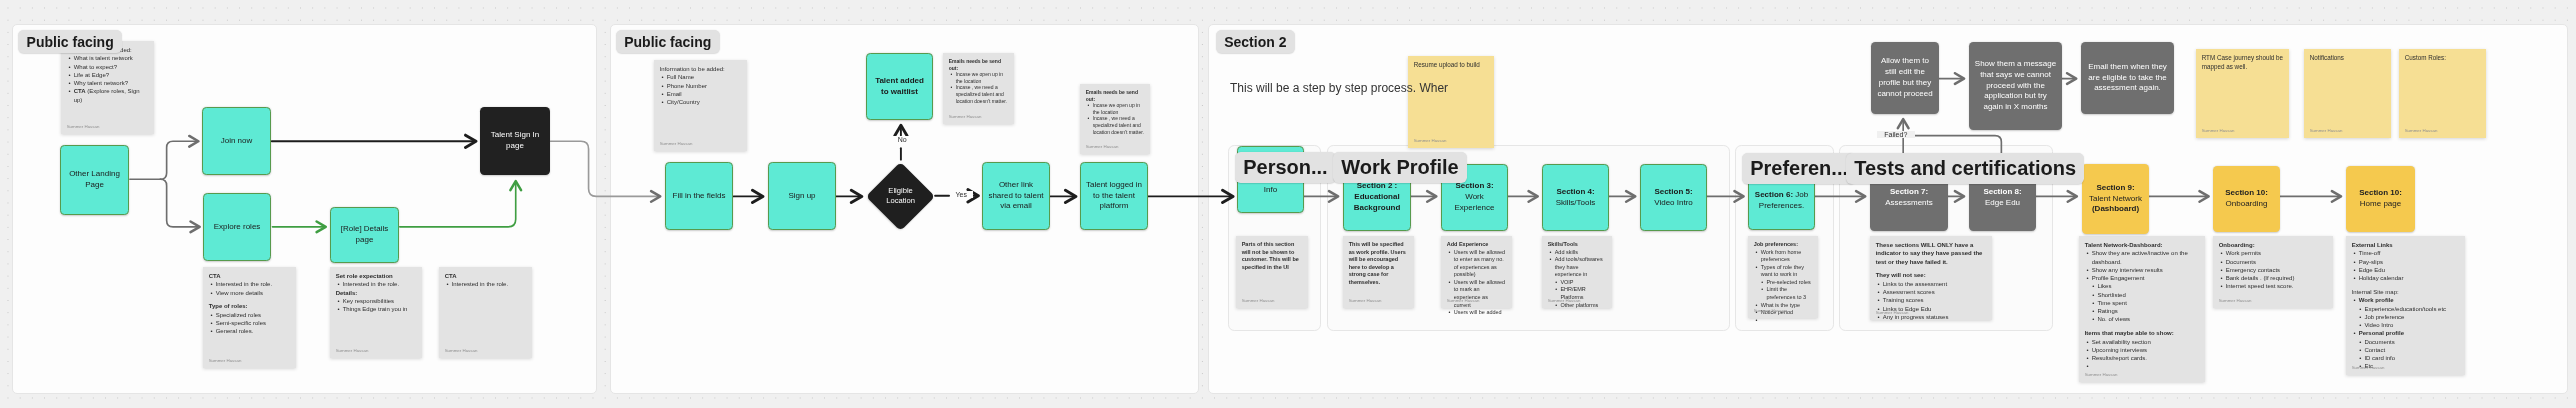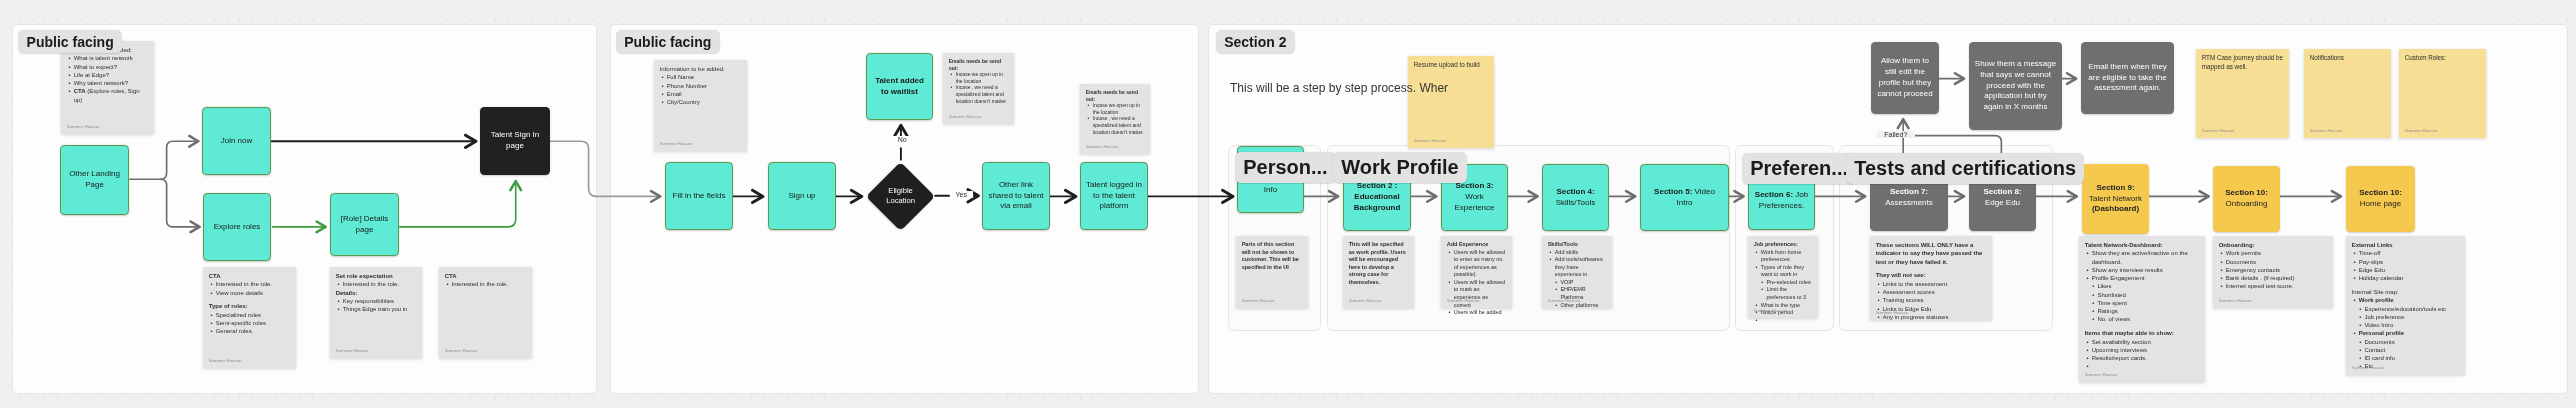--- a/index.html
+++ b/index.html
@@ -328,21 +328,21 @@
 
 <div class="node green" style="left:60px;top:145px;width:69px;height:70px">
     <span>Other Landing Page</span>
   </div>
 <div class="node green" style="left:202px;top:107px;width:69px;height:68px">
     <span>Join now</span>
   </div>
 <div class="node green" style="left:203px;top:193px;width:68px;height:68px">
     <span>Explore roles</span>
   </div>
-<div class="node green" style="left:330px;top:193px;width:69px;height:63px">
+<div class="node green" style="left:330px;top:207px;width:69px;height:56px">
     <span>[Role] Details page</span>
   </div>
 <div class="node dark" style="left:480px;top:107px;width:70px;height:68px">
     <span>Talent Sign In page</span>
   </div>
 
 <div class="node green" style="left:665px;top:162px;width:68px;height:68px">
     <span>Fill in the fields</span>
   </div>
 <div class="node green" style="left:768px;top:162px;width:68px;height:68px">
@@ -366,21 +366,21 @@
   </div>
 <div class="node green" style="left:1343px;top:164px;width:68px;height:67px">
     <span><span class="nb">Section 2 : Educational Background</span> <span></span></span>
   </div>
 <div class="node green" style="left:1441px;top:164px;width:67px;height:67px">
     <span><span class="nb">Section 3:</span> <span>Work Experience</span></span>
   </div>
 <div class="node green" style="left:1542px;top:164px;width:67px;height:67px">
     <span><span class="nb">Section 4:</span> <span>Skills/Tools</span></span>
   </div>
-<div class="node green" style="left:1640px;top:164px;width:89px;height:67px">
+<div class="node green" style="left:1640px;top:164px;width:67px;height:67px">
     <span><span class="nb">Section 5:</span> <span>Video Intro</span></span>
   </div>
 <div class="node green" style="left:1748px;top:172px;width:67px;height:58px">
     <span><span class="nb">Section 6:</span> <span>Job Preferences.</span></span>
   </div>
 <div class="node grayb" style="left:1870px;top:164px;width:78px;height:67px">
     <span><span class="nb">Section 7:</span> <span>Assessments</span></span>
   </div>
 <div class="node grayb" style="left:1969px;top:164px;width:67px;height:67px">
     <span><span class="nb">Section 8:</span> <span>Edge Edu</span></span>

